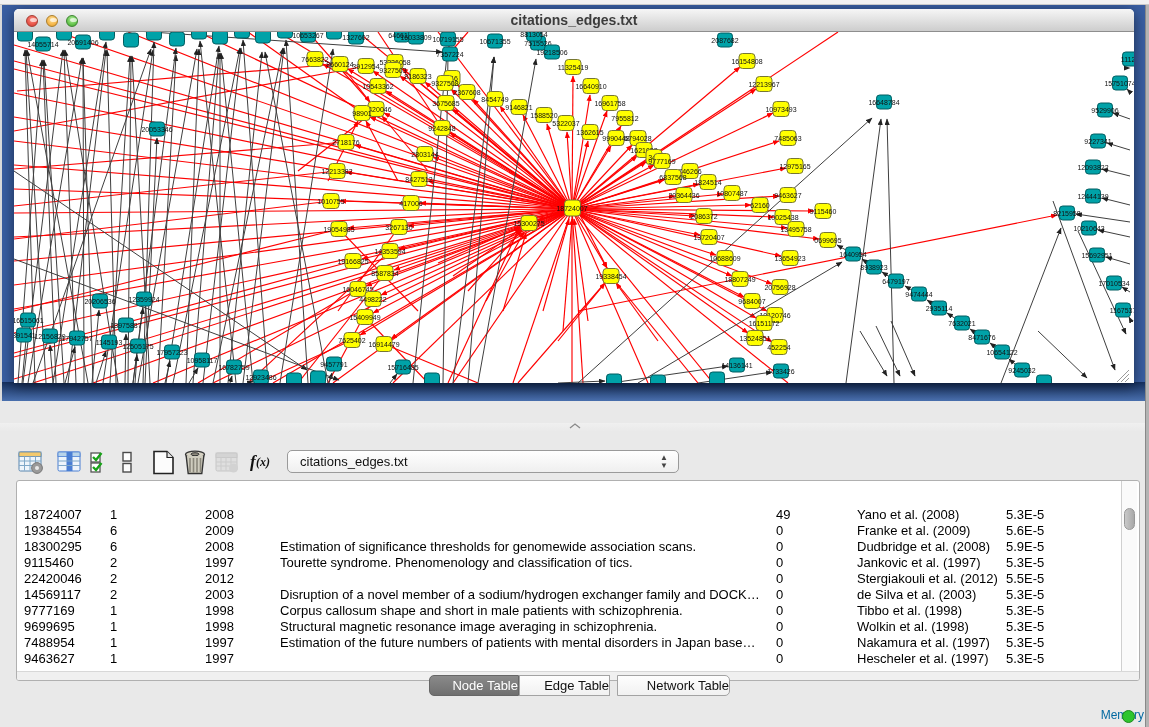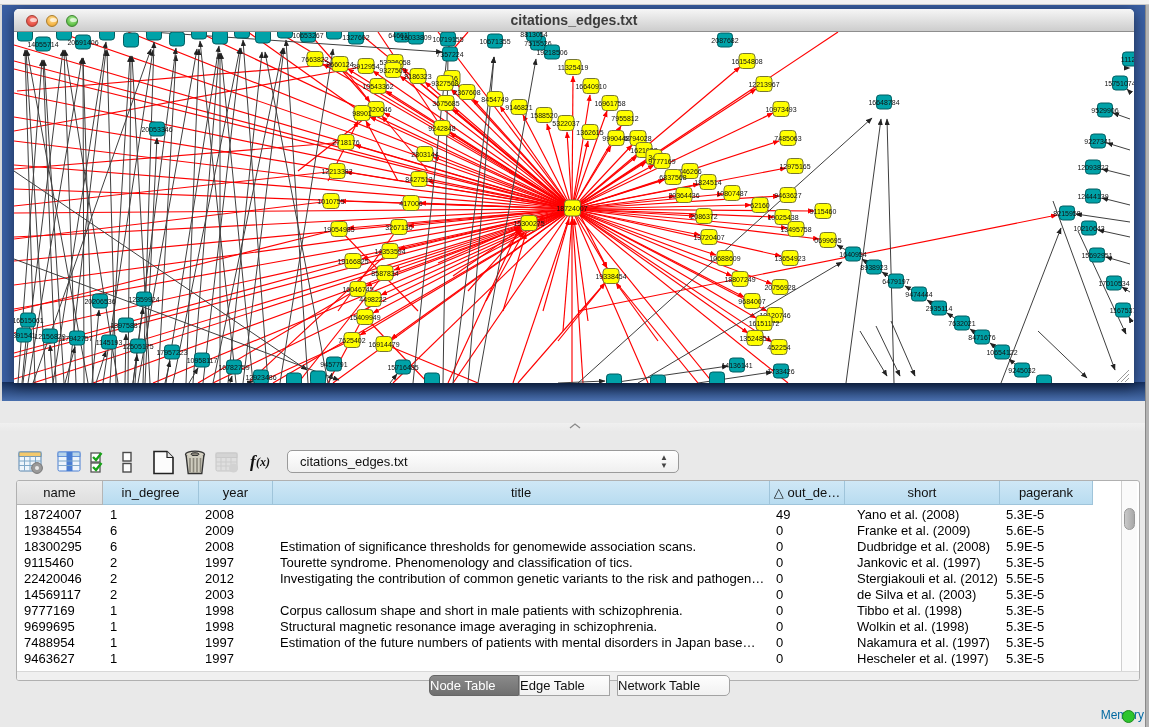--- a/index.html
+++ b/index.html
@@ -29,21 +29,21 @@
 .tbody{position:absolute;left:0;top:26px;width:1122px}
 .tr{position:relative;height:16px;font-size:13px;color:#000;white-space:nowrap}
 .tr div{position:absolute;top:0;height:16px;line-height:15px;overflow:hidden}
 .c0{left:7px;width:78px}.c1{left:93px;width:88px}.c2{left:188px;width:67px}
 .c3{left:263px;width:488px}.c4{left:759px;width:68px}.c5{left:840px;width:148px}
 .c6{left:989px;width:86px}
 .vscroll{position:absolute;left:1104px;top:0;width:16px;height:192px;background:#fafafa;border-left:1px solid #d0d0d0}
 .vscroll .thumb{position:absolute;left:2px;top:27px;width:11px;height:22px;border-radius:6px;background:linear-gradient(90deg,#c9c9c9,#a8a8a8);border:1px solid #979797}
 .hscroll{position:absolute;left:0;bottom:0;width:1122px;height:9px;background:#f0f0f0;border-top:1px solid #d8d8d8}
 .tabs{position:absolute;left:429px;top:675px;height:21px;font-size:13px}
-.tab{position:absolute;top:0;height:21px;line-height:20px;text-align:left;border:1px solid #a3a3a3;background:linear-gradient(#fefefe,#f1f1f1);color:#111}
+.tab{position:absolute;top:0;height:21px;line-height:20px;text-align:right;border:1px solid #a3a3a3;background:linear-gradient(#fefefe,#f1f1f1);color:#111}
 .tab.sel{background:linear-gradient(#8a8a8a,#6f6f6f);color:#fff;border-color:#666}
 .mem{position:absolute;left:1052px;top:708px;width:116px;font-size:12px;color:#0369a1;text-align:right}
 .dot{position:absolute;left:1122px;top:710px;width:13px;height:13px;border-radius:50%;background:#2ec52e;border:1px solid #1d8a1d}
 .icon{position:absolute;top:450px}
 .r{stroke:#fe0000;stroke-width:1.15;fill:none}
 .k{stroke:#3f3f3f;stroke-width:1;fill:none}
 .nt{fill:#00a2a8;stroke:#015d60;stroke-width:1}
 .ny{fill:#ffff00;stroke:#777733;stroke-width:1}
 .nl{font-size:7px;fill:#111;text-anchor:middle;font-family:"Liberation Sans",sans-serif}
 </style></head><body>
@@ -652,29 +652,20 @@
  <rect x="1" y="2" width="21" height="18" rx="1.5" fill="#d7d7d7" stroke="#aaa"></rect>
  <rect x="1" y="2" width="21" height="4.5" fill="#c3c3c3" stroke="#aaa" stroke-width=".8"></rect>
  <path d="M1 11h21M1 15h21M6 6.5v13M11 6.5v13M16 6.5v13" stroke="#b5b5b5"></path>
  <circle cx="18.5" cy="17" r="4.5" fill="#c0c0c0"></circle>
 </g>
 <text x="232" y="17" font-family="Liberation Serif,serif" font-style="italic" font-weight="bold" font-size="17" fill="#111">f</text>
 <text x="238" y="16" font-family="Liberation Serif,serif" font-style="italic" font-weight="bold" font-size="12" fill="#111">(x)</text>
 </svg>
 <div class="combo">citations_edges.txt<div class="st">▲<br>▼</div></div>
 <div class="tablebox">
-  <div class="thead">
-    <div class="th gray" style="left:0;width:86px">name</div>
-    <div class="th" style="left:86px;width:96px">in_degree</div>
-    <div class="th" style="left:182px;width:74px">year</div>
-    <div class="th" style="left:256px;width:497px">title</div>
-    <div class="th" style="left:753px;width:75px">△ out_de…</div>
-    <div class="th" style="left:828px;width:155px">short</div>
-    <div class="th" style="left:983px;width:93px">pagerank</div>
-  </div>
   <div class="tbody">
       <div class="tr">
         <div class="c0">18724007</div>
         <div class="c1">1</div>
         <div class="c2">2008</div>
         <div class="c4">49</div>
         <div class="c5">Yano et al. (2008)</div>
         <div class="c6">5.3E-5</div>
       </div>
       <div class="tr">
@@ -700,29 +691,29 @@
         <div class="c2">1997</div>
         <div class="c3">Tourette syndrome. Phenomenology and classification of tics.</div>
         <div class="c4">0</div>
         <div class="c5">Jankovic et al. (1997)</div>
         <div class="c6">5.3E-5</div>
       </div>
       <div class="tr">
         <div class="c0">22420046</div>
         <div class="c1">2</div>
         <div class="c2">2012</div>
-        <div class="c3">Investigating the contribution of common genetic variants to the risk and pathogen…</div>
         <div class="c4">0</div>
         <div class="c5">Stergiakouli et al. (2012)</div>
         <div class="c6">5.5E-5</div>
       </div>
       <div class="tr">
         <div class="c0">14569117</div>
         <div class="c1">2</div>
         <div class="c2">2003</div>
+        <div class="c3">Disruption of a novel member of a sodium/hydrogen exchanger family and DOCK…</div>
         <div class="c4">0</div>
         <div class="c5">de Silva et al. (2003)</div>
         <div class="c6">5.3E-5</div>
       </div>
       <div class="tr">
         <div class="c0">9777169</div>
         <div class="c1">1</div>
         <div class="c2">1998</div>
         <div class="c3">Corpus callosum shape and short in male patients with schizophrenia.</div>
         <div class="c4">0</div>

